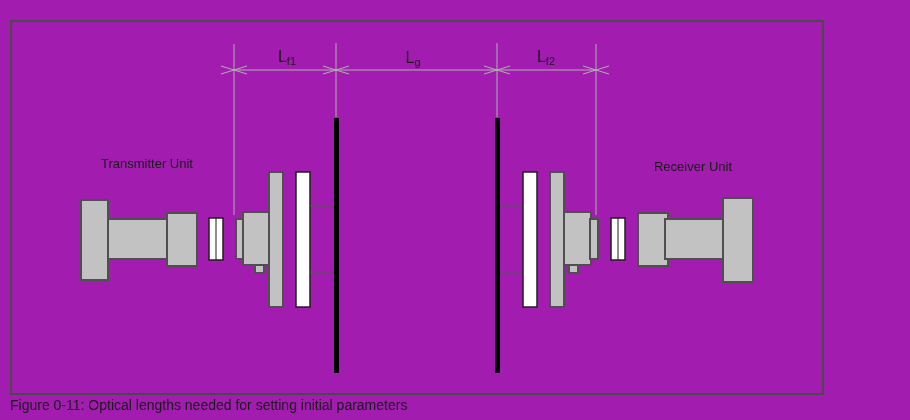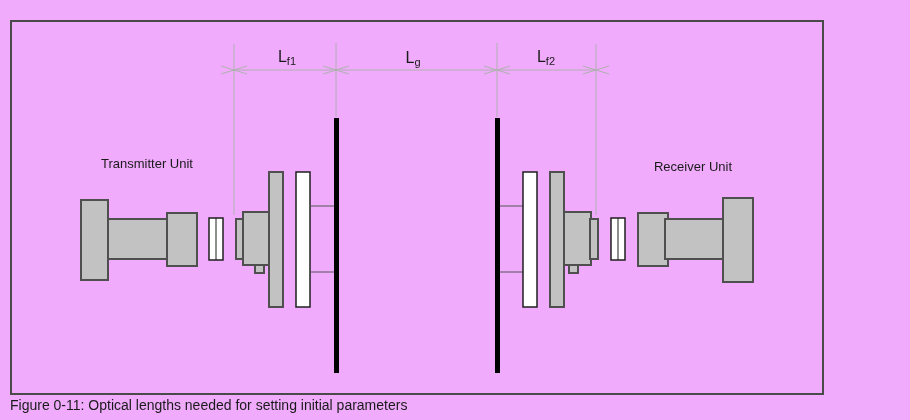--- a/index.html
+++ b/index.html
@@ -5,21 +5,21 @@
   html, body {
     margin: 0;
     padding: 0;
     background: #ffffff;
     font-family: "Liberation Sans", sans-serif;
   }
   .page {
     position: relative;
     width: 910px;
     height: 420px;
-    background: #f0abfc;
+    background: #a21caf;
     overflow: hidden;
   }
   svg { display: block; }
 
   
   .frame        { fill: none; stroke: #4a4a4a; stroke-width: 2; }
   .part-gray    { fill: #c2c2c2; stroke: #4f4f4f; stroke-width: 2; }
   .part-white   { fill: #ffffff; stroke: #1f1f1f; stroke-width: 1.5; }
   .screen       { fill: #000000; stroke: none; }
   .dimline      { stroke: #b0b0b0; stroke-width: 1; fill: none; }

